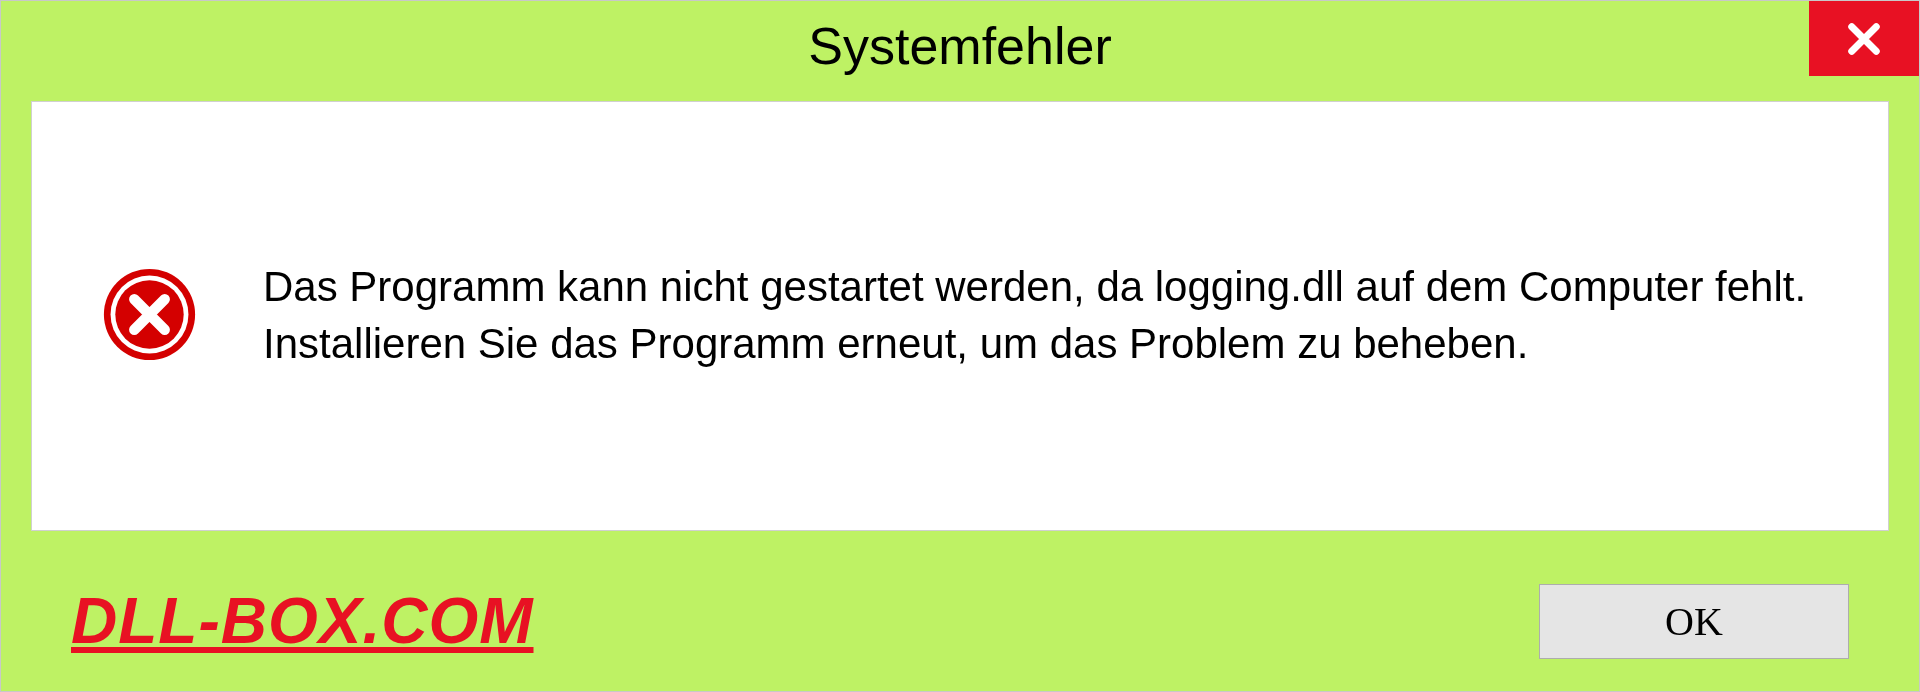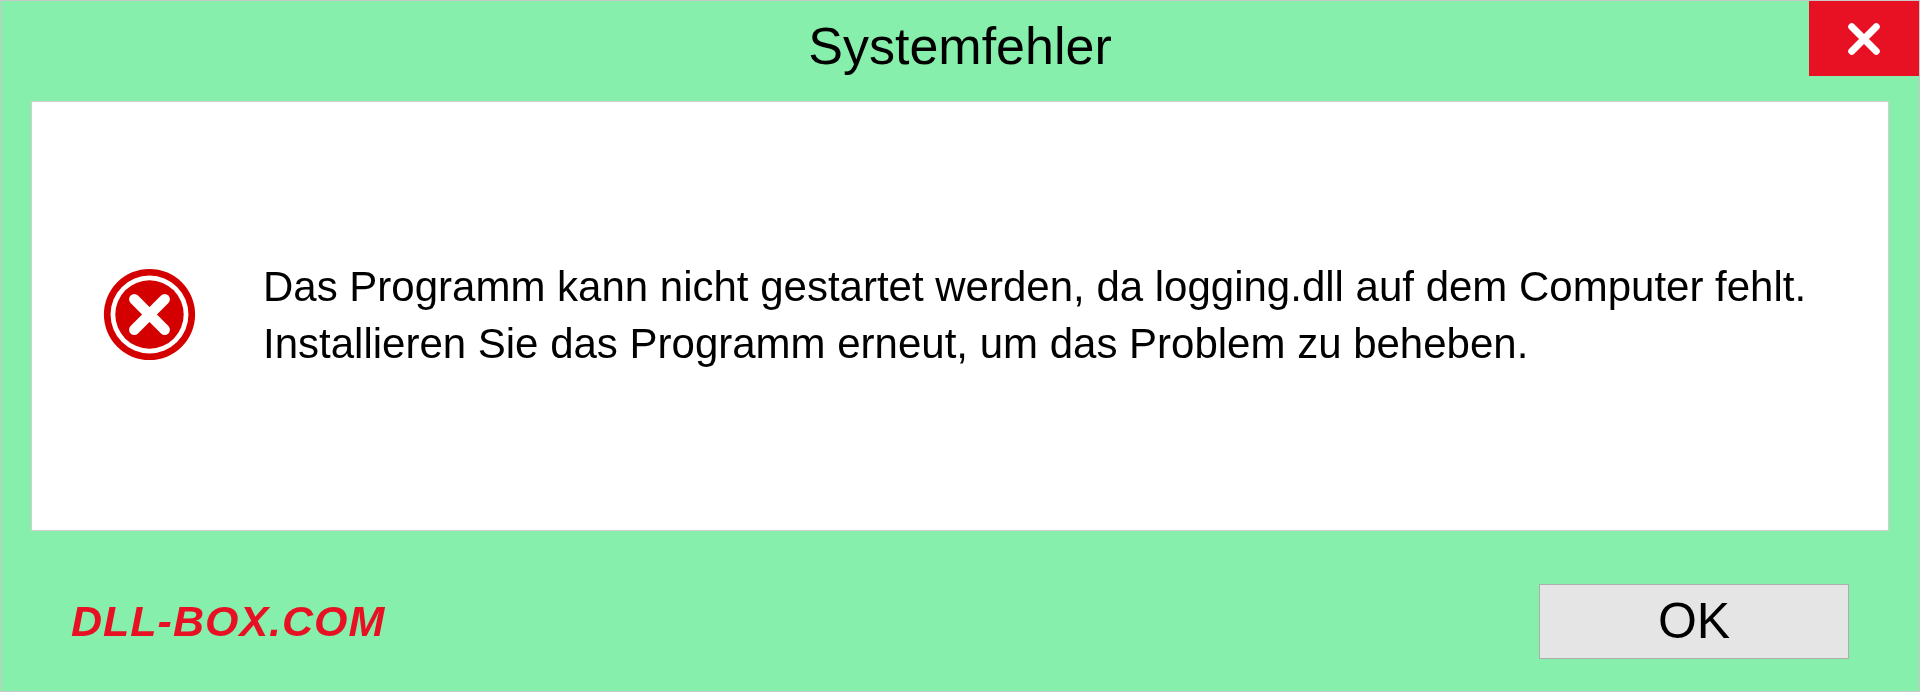--- a/index.html
+++ b/index.html
@@ -10,21 +10,21 @@
     body {
       font-family: "Segoe UI", Arial, sans-serif;
       background: #f0f0f0;
       width: 1920px;
       height: 692px;
       overflow: hidden;
     }
     .dialog {
       width: 100%;
       height: 100%;
-      background: #86efac;
+      background: #bef264;
       border: 1px solid #c8c8c8;
       display: flex;
       flex-direction: column;
       position: relative;
     }
     .title-bar {
       height: 90px;
       display: flex;
       align-items: center;
       justify-content: center;
@@ -71,39 +71,40 @@
       font-weight: 400;
     }
     .footer {
       height: 140px;
       display: flex;
       align-items: center;
       justify-content: space-between;
       padding: 0 70px 0 70px;
     }
     .watermark {
-      font-size: 43px;
+      font-size: 64px;
       font-weight: 900;
       color: #e81123;
       letter-spacing: 1px;
       font-style: italic;
       font-family: Arial, sans-serif;
+      text-decoration: underline;
     }
     .ok-button {
       width: 310px;
       height: 75px;
       background: #e5e5e5;
       border: 1px solid #adadad;
-      font-size: 50px;
+      font-size: 40px;
       color: #000;
       cursor: pointer;
       display: flex;
       align-items: center;
       justify-content: center;
-      font-family: Liberation Sans, sans-serif;
+      font-family: Liberation Serif, serif;
     }
   </style>
 </head>
 <body>
 
 <div class="dialog">
   <div class="title-bar">
     <div class="title-text">Systemfehler</div>
     <div class="close-button">
       <svg viewBox="0 0 24 24">

